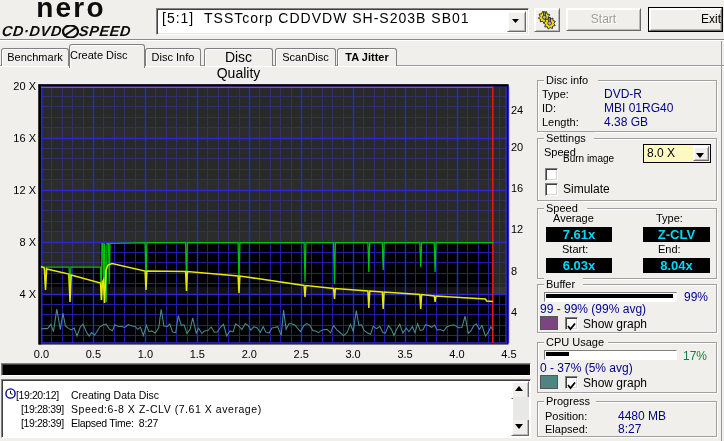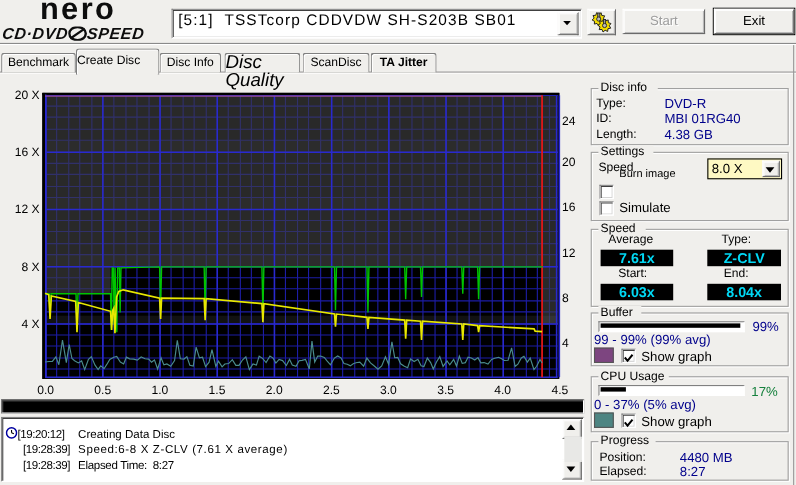--- a/index.html
+++ b/index.html
@@ -29,28 +29,28 @@
 <svg width="24" height="22" viewBox="0 0 24 22">
       <polygon points="15.3,9.5 13.0,10.5 13.1,13.1 10.7,12.4 9.1,14.4 7.7,12.3 5.3,12.9 5.5,10.4 3.3,9.2 5.1,7.4 4.1,5.1 6.6,4.9 7.4,2.5 9.4,4.0 11.5,2.6 12.1,5.1 14.7,5.4 13.6,7.7" fill="#f2dc00" stroke="#222" stroke-width="0.9"></polygon>
       <rect x="8.4" y="2.8" width="1.9" height="5.5" fill="#9a9a9a" stroke="#222" stroke-width="0.8"></rect>
       <circle cx="9.3" cy="8.3" r="1.9" fill="#b8b8b8" stroke="#222" stroke-width="0.8"></circle>
       <polygon points="20.2,16.6 17.7,17.1 17.4,19.6 15.1,18.5 13.2,20.1 12.3,17.8 9.7,17.9 10.5,15.5 8.5,13.9 10.6,12.5 10.1,10.0 12.6,10.4 13.8,8.1 15.6,10.0 17.9,9.1 18.0,11.6 20.4,12.4 18.9,14.4" fill="#f2dc00" stroke="#222" stroke-width="0.9"></polygon>
       <rect x="13.7" y="8.7" width="1.9" height="5.5" fill="#9a9a9a" stroke="#222" stroke-width="0.8"></rect>
       <circle cx="14.6" cy="14.2" r="1.9" fill="#b8b8b8" stroke="#222" stroke-width="0.8"></circle>
     </svg></div>
 <div class="raised abs" style="left:566px;top:8px;width:73px;height:21px;font-size:12px;text-align:center;line-height:21px;color:#9d9d9d;text-shadow:1px 1px 0 #fff">Start</div>
 <div class="abs" style="left:648px;top:7px;width:73px;height:23px;border:1px solid #000;background:#f0efec">
-    <div class="raised abs" style="left:0;top:0;right:0;bottom:0;font-size:12px;text-align:center;line-height:21px;">Exit</div>
+    <div class="raised abs" style="left:0;top:0;right:0;bottom:0;font-size:12px;text-align:right;line-height:21px;">Exit</div>
   </div>
 <div class="abs" style="left:0;top:66px;width:724px;height:1px;background:#fff"></div>
 <div class="abs" style="left:0;top:65px;width:724px;height:1px;background:#9a9a9a"></div>
 <div class="abs" style="left:1px;top:48px;width:66px;height:17px;background:#f0efec;border:1px solid #808080;border-bottom:none;border-radius:3px 3px 0 0;box-shadow:inset 1px 1px 0 #fff;font-size:11px;text-align:center;line-height:16px;">Benchmark</div>
 <div class="abs" style="left:69px;top:44px;width:74px;height:23px;background:#f0efec;border:1px solid #808080;border-bottom:none;border-radius:3px 3px 0 0;box-shadow:inset 1px 1px 0 #fff;font-size:11px;line-height:20px;z-index:3">Create Disc</div>
 <div class="abs" style="left:145px;top:48px;width:54px;height:17px;background:#f0efec;border:1px solid #808080;border-bottom:none;border-radius:3px 3px 0 0;box-shadow:inset 1px 1px 0 #fff;font-size:11px;text-align:center;line-height:16px;">Disc Info</div>
-<div class="abs" style="left:204px;top:48px;width:67px;height:17px;background:#f0efec;border:1px solid #808080;border-bottom:none;border-radius:3px 3px 0 0;box-shadow:inset 1px 1px 0 #fff;font-size:17px;text-align:left;line-height:16px;font-style:italic;">Disc Quality</div>
+<div class="abs" style="left:204px;top:48px;width:67px;height:17px;background:#f0efec;border:1px solid #808080;border-bottom:none;border-radius:3px 3px 0 0;box-shadow:inset 1px 1px 0 #fff;font-size:14px;text-align:center;line-height:16px;">Disc Quality</div>
 <div class="abs" style="left:275px;top:48px;width:59px;height:17px;background:#f0efec;border:1px solid #808080;border-bottom:none;border-radius:3px 3px 0 0;box-shadow:inset 1px 1px 0 #fff;font-size:11px;text-align:center;line-height:16px;">ScanDisc</div>
 <div class="abs" style="left:337px;top:48px;width:58px;height:17px;background:#f0efec;border:1px solid #808080;border-bottom:none;border-radius:3px 3px 0 0;box-shadow:inset 1px 1px 0 #fff;font-size:11px;text-align:center;line-height:16px;font-weight:bold;">TA Jitter</div>
 <svg width="530" height="441" viewBox="0 0 530 441" style="position:absolute;left:0;top:0">
 <defs>
       <clipPath id="grayclip">
         <polygon points="41.0,86.5 41.0,267.0 100.5,267.0 100.5,243.5 492.8,243.5 492.8,294.5 507.0,294.5 507.0,86.5"></polygon>
       </clipPath>
     </defs>
 <rect x="38.5" y="84.5" width="470" height="260" fill="#000"></rect>
 <g stroke="#1d1da6" stroke-width="1">

